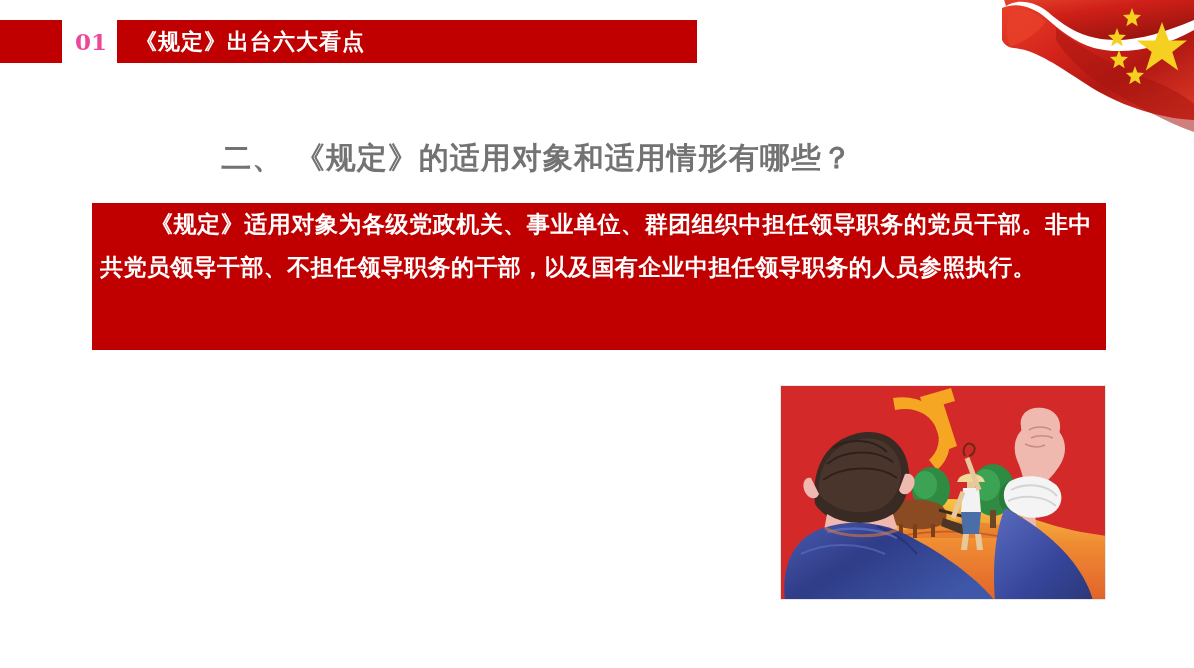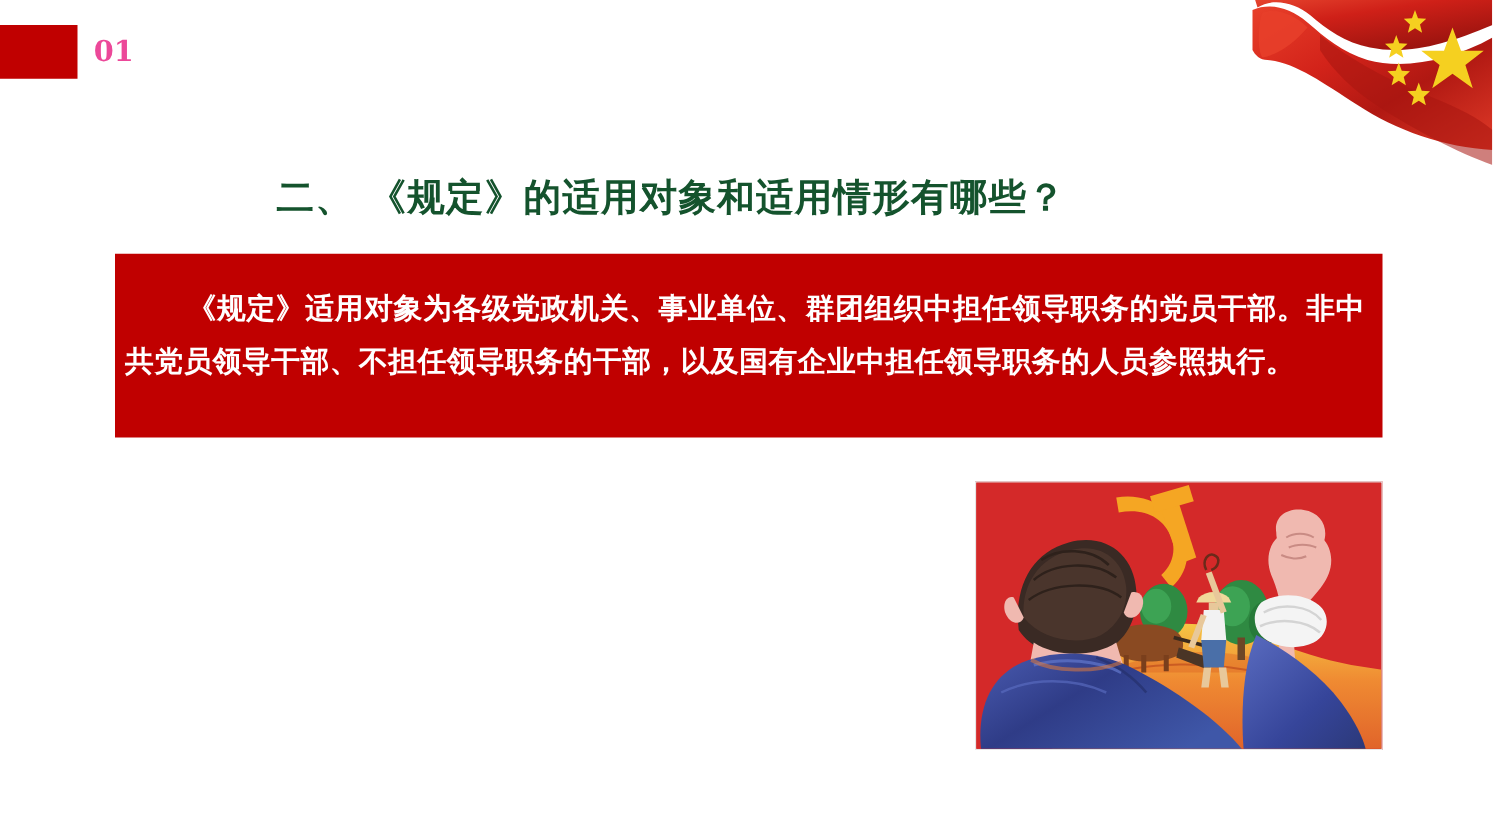--- a/index.html
+++ b/index.html
@@ -78,38 +78,38 @@
   }
   .flag-wrap svg { display: block; }
 
   
   .section-title {
     position: absolute;
     left: 0;
     top: 138px;
     width: 1044px;
     text-align: center;
-    color: #14532d;
+    color: #737373;
     font-size: 30px;
     font-weight: bold;
     letter-spacing: 1px;
     padding-left: 30px;
     box-sizing: border-box;
   }
 
   
   .content-box {
     position: absolute;
     left: 92px;
     top: 203px;
     width: 1014px;
     height: 147px;
     background: #c00000;
     box-sizing: border-box;
-    padding: 23px 14px 10px 8px;
+    padding: 0 14px 10px 8px;
   }
   .content-text {
     color: #ffffff;
     font-size: 23px;
     font-weight: bold;
     line-height: 43px;
     text-indent: 50px;
     letter-spacing: 0.4px;
     text-align: justify;
     text-justify: inter-character;
@@ -129,20 +129,23 @@
     background: #d92b2b;
   }
   .illustration svg { display: block; }
 </style>
 </head>
 <body>
 
 <div class="header-band">
   <div class="header-left-block"></div>
   <div class="header-number">01</div>
+  <div class="header-bar">
+    <div class="header-bar-title">《规定》出台六大看点</div>
+  </div>
 </div>
 
 <div class="flag-wrap">
   <svg width="198" height="140" viewBox="0 0 198 140" xmlns="http://www.w3.org/2000/svg">
     <defs>
       <linearGradient id="flagG" x1="0" y1="0" x2="1" y2="1">
         <stop offset="0%" stop-color="#e8402a"></stop>
         <stop offset="35%" stop-color="#d3231a"></stop>
         <stop offset="62%" stop-color="#b01812"></stop>
         <stop offset="100%" stop-color="#e03a28"></stop>

